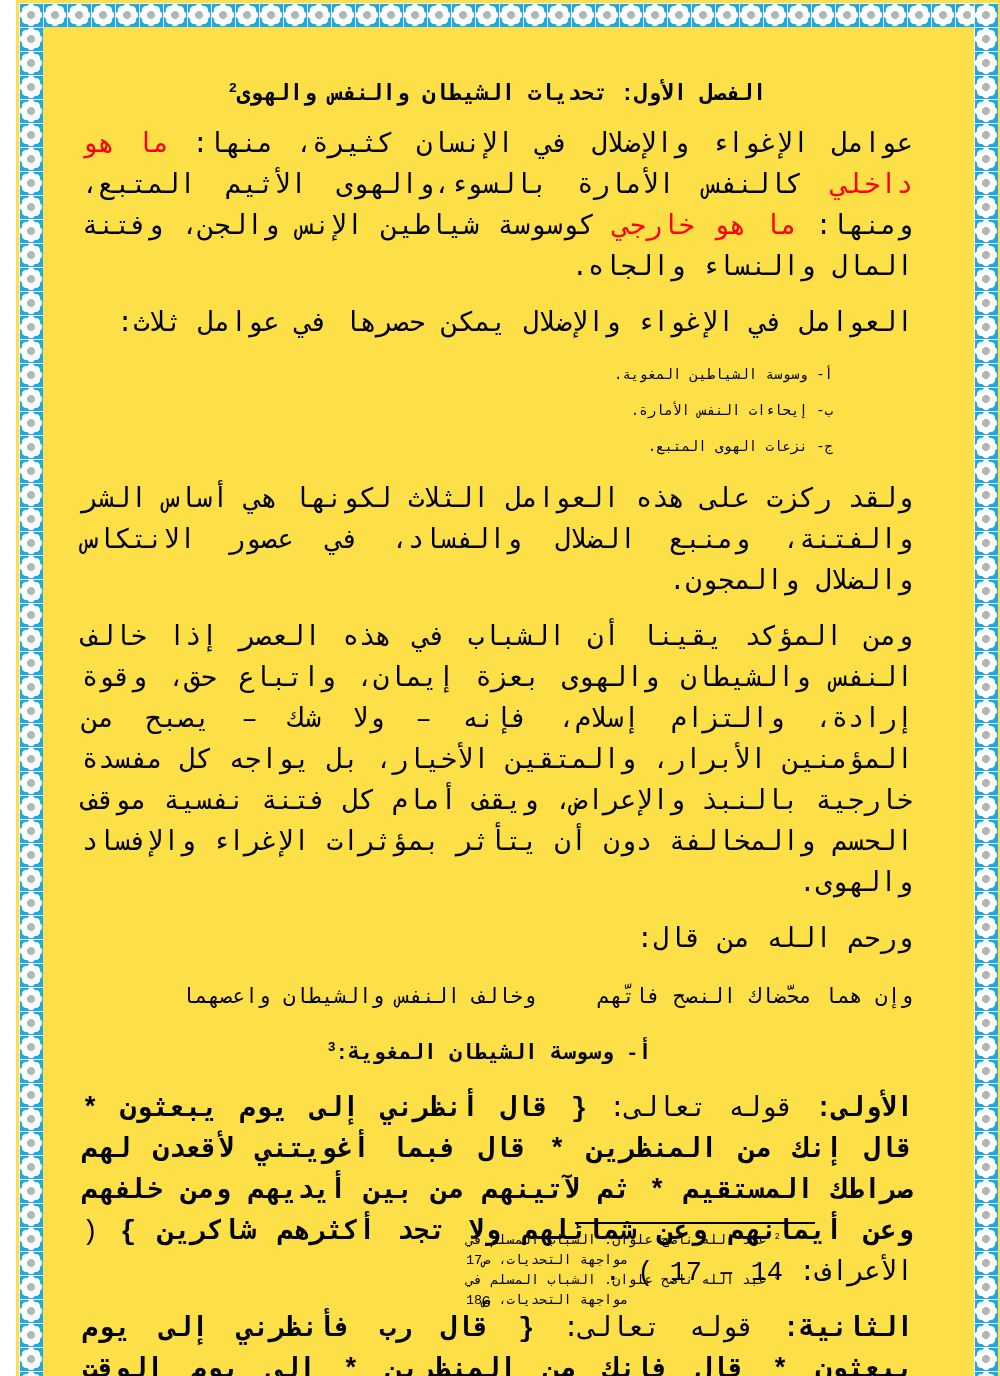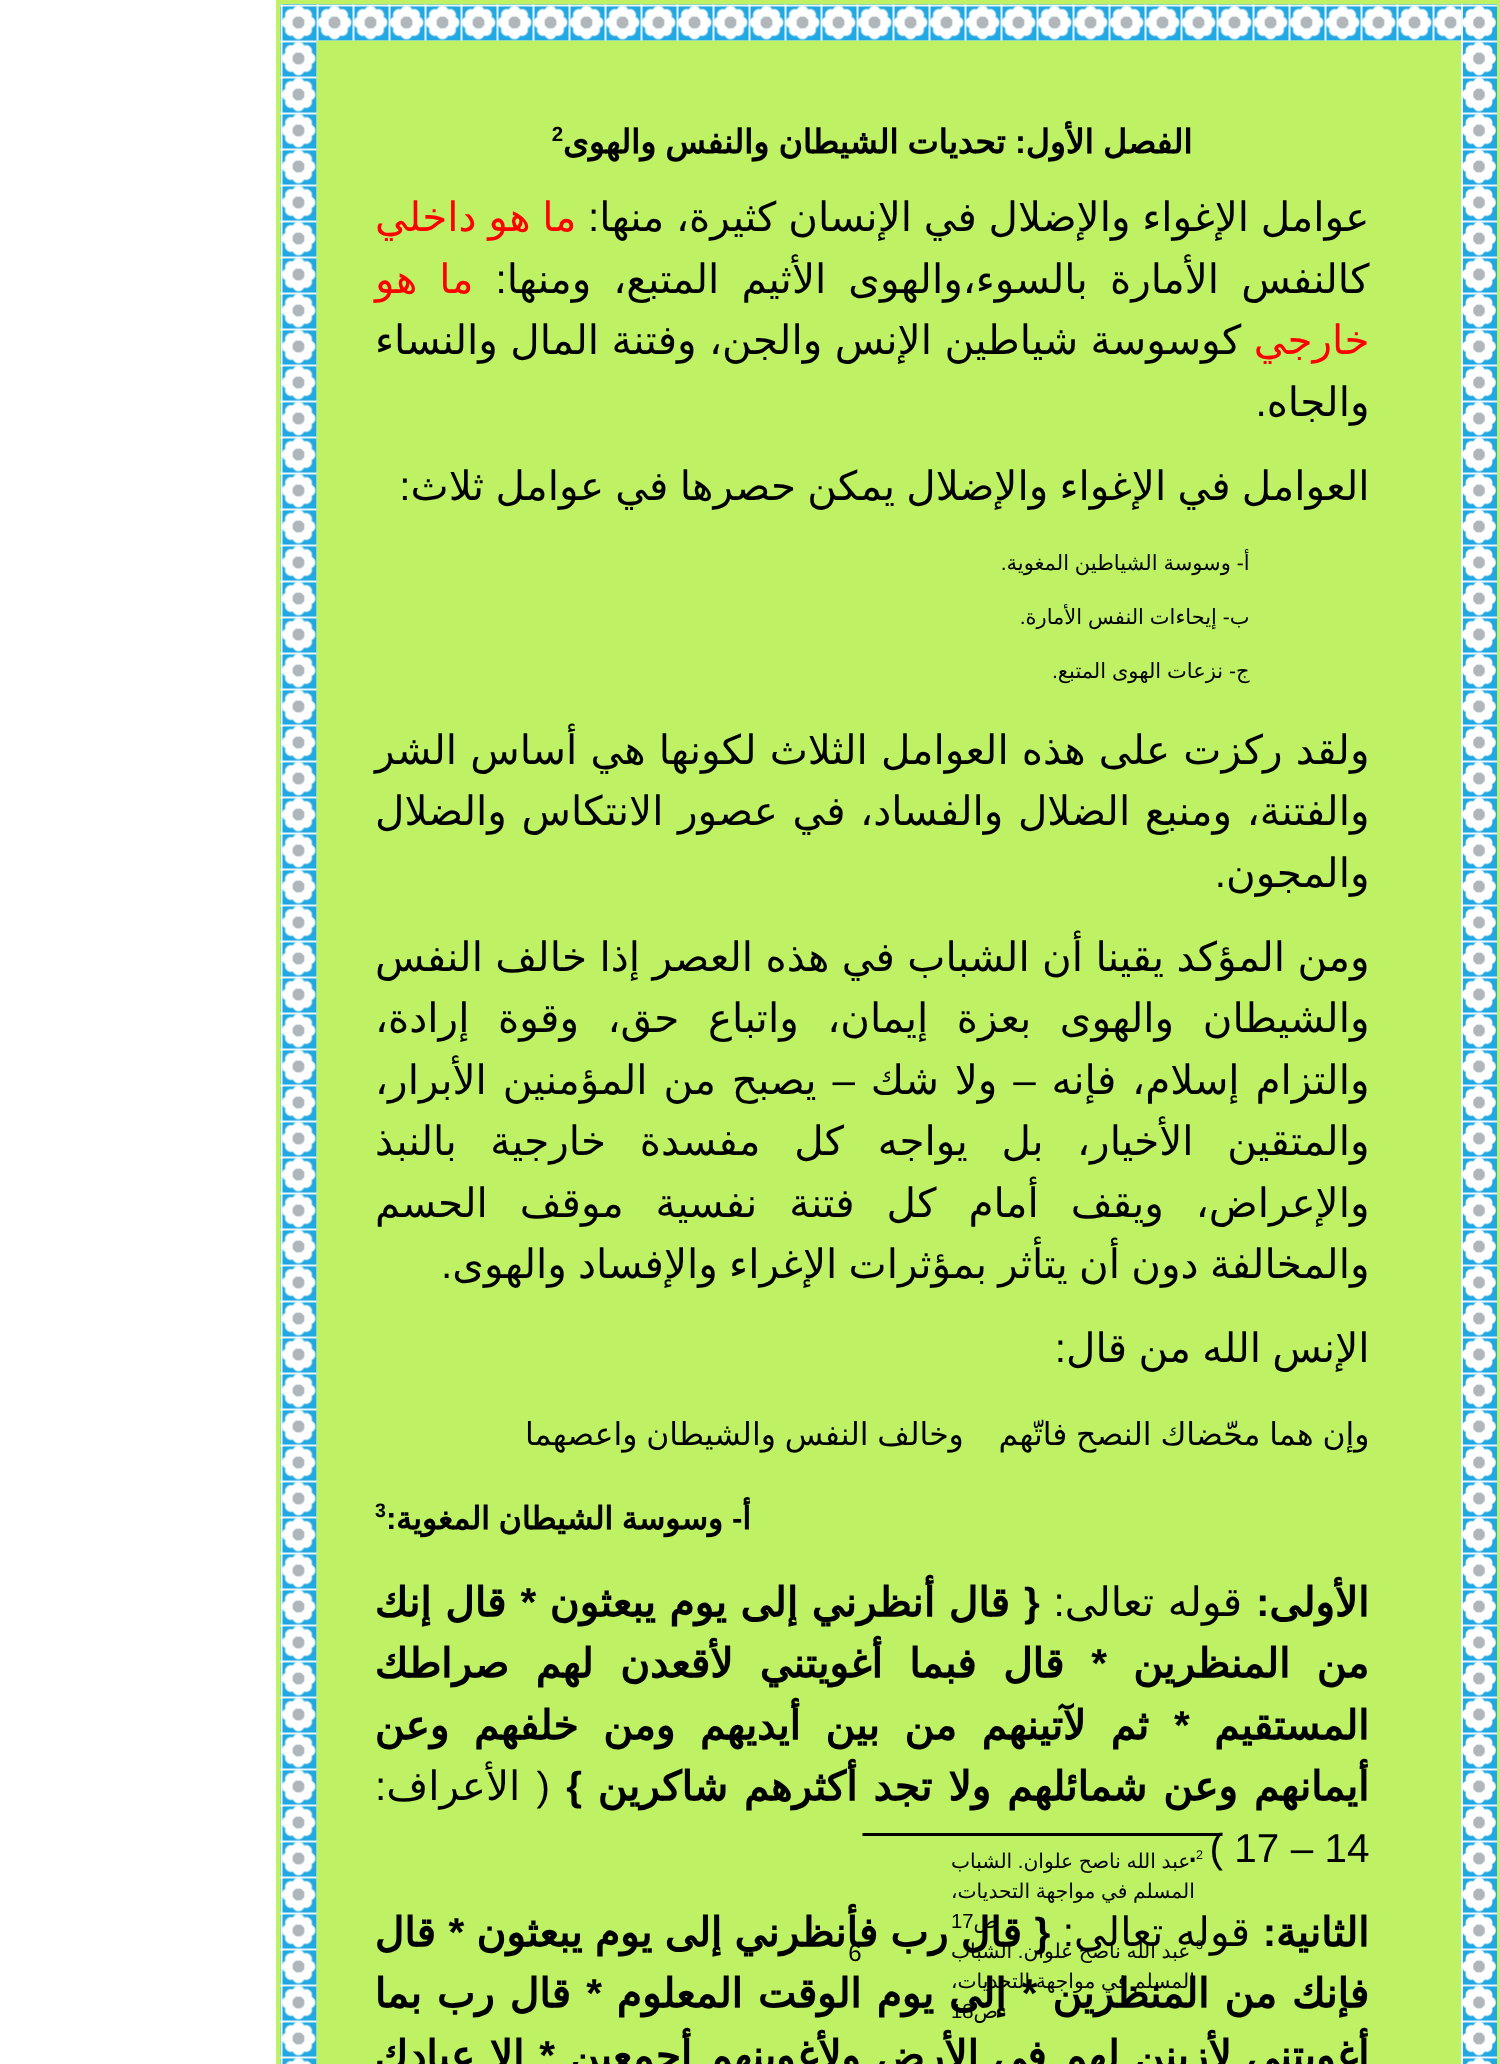--- a/index.html
+++ b/index.html
@@ -1,23 +1,23 @@
 <!DOCTYPE html>
 <html lang="ar" dir="rtl"><head>
 <meta charset="utf-8">
 <style>
   html, body { margin: 0; padding: 0; background: #ffffff; }
   .page {
     position: relative;
-    width: 816px;
+    width: 984px;
     height: 1376px;
-    background: #bef264;
+    background: #fde047;
     overflow: hidden;
     direction: rtl;
-    font-family: Liberation Sans, sans-serif;
+    font-family: Liberation Mono, monospace;
     color: #000000;
   }
 
   
   .border-strip {
     position: absolute;
     background-color: #21a8e2;
     background-image:
       linear-gradient(to right, rgba(255,255,255,.9) 1.5px, rgba(255,255,255,0) 1.5px),
       linear-gradient(to bottom, rgba(255,255,255,.9) 1.5px, rgba(255,255,255,0) 1.5px),
@@ -73,21 +73,21 @@
     margin-top: 16px;
     font-size: 21px;
     line-height: 41px;
   }
 
   .sub-heading {
     margin: 15px 16px 0 0;
     font-size: 21px;
     font-weight: bold;
     line-height: 41px;
-    text-align: left;
+    text-align: center;
   }
 
   sup { font-size: 0.62em; line-height: 0; }
 
   
   .footnotes {
     position: absolute;
     top: 1222px;
     left: 450px;
     right: 185px;
@@ -132,21 +132,21 @@
     <ul class="factor-list">
       <li>أ- وسوسة الشياطين المغوية.</li>
       <li>ب- إيحاءات النفس الأمارة.</li>
       <li>ج- نزعات الهوى المتبع.</li>
     </ul>
 
     <p class="body-p">ولقد ركزت على هذه العوامل الثلاث لكونها هي أساس الشر والفتنة، ومنبع الضلال والفساد، في عصور الانتكاس والضلال والمجون.</p>
 
     <p class="body-p">ومن المؤكد يقينا أن الشباب في هذه العصر إذا خالف النفس والشيطان والهوى بعزة إيمان، واتباع حق، وقوة إرادة، والتزام إسلام، فإنه – ولا شك – يصبح من المؤمنين الأبرار، والمتقين الأخيار، بل يواجه كل مفسدة خارجية بالنبذ والإعراض، ويقف أمام كل فتنة نفسية موقف الحسم والمخالفة دون أن يتأثر بمؤثرات الإغراء والإفساد والهوى.</p>
 
-    <p class="body-p">الإنس الله من قال:</p>
+    <p class="body-p">ورحم الله من قال:</p>
 
     <div class="verse-line">
       <span>وإن هما محّضاك النصح فاتّهم</span>
       <span>وخالف النفس والشيطان واعصهما</span>
     </div>
 
     <h2 class="sub-heading"><span>أ-  وسوسة الشيطان المغوية:</span><sup>3</sup></h2>
 
 
     <p class="body-p"><span class="bold">الأولى:</span><span class="reg"> قوله تعالى: </span><span class="bold">{ قال أنظرني إلى يوم يبعثون * قال إنك من المنظرين * قال فبما أغويتني لأقعدن لهم صراطك المستقيم * ثم لآتينهم من بين أيديهم ومن خلفهم وعن أيمانهم وعن شمائلهم ولا تجد أكثرهم شاكرين }</span><span class="reg"> ( الأعراف: 14 – 17 ) .</span></p>

